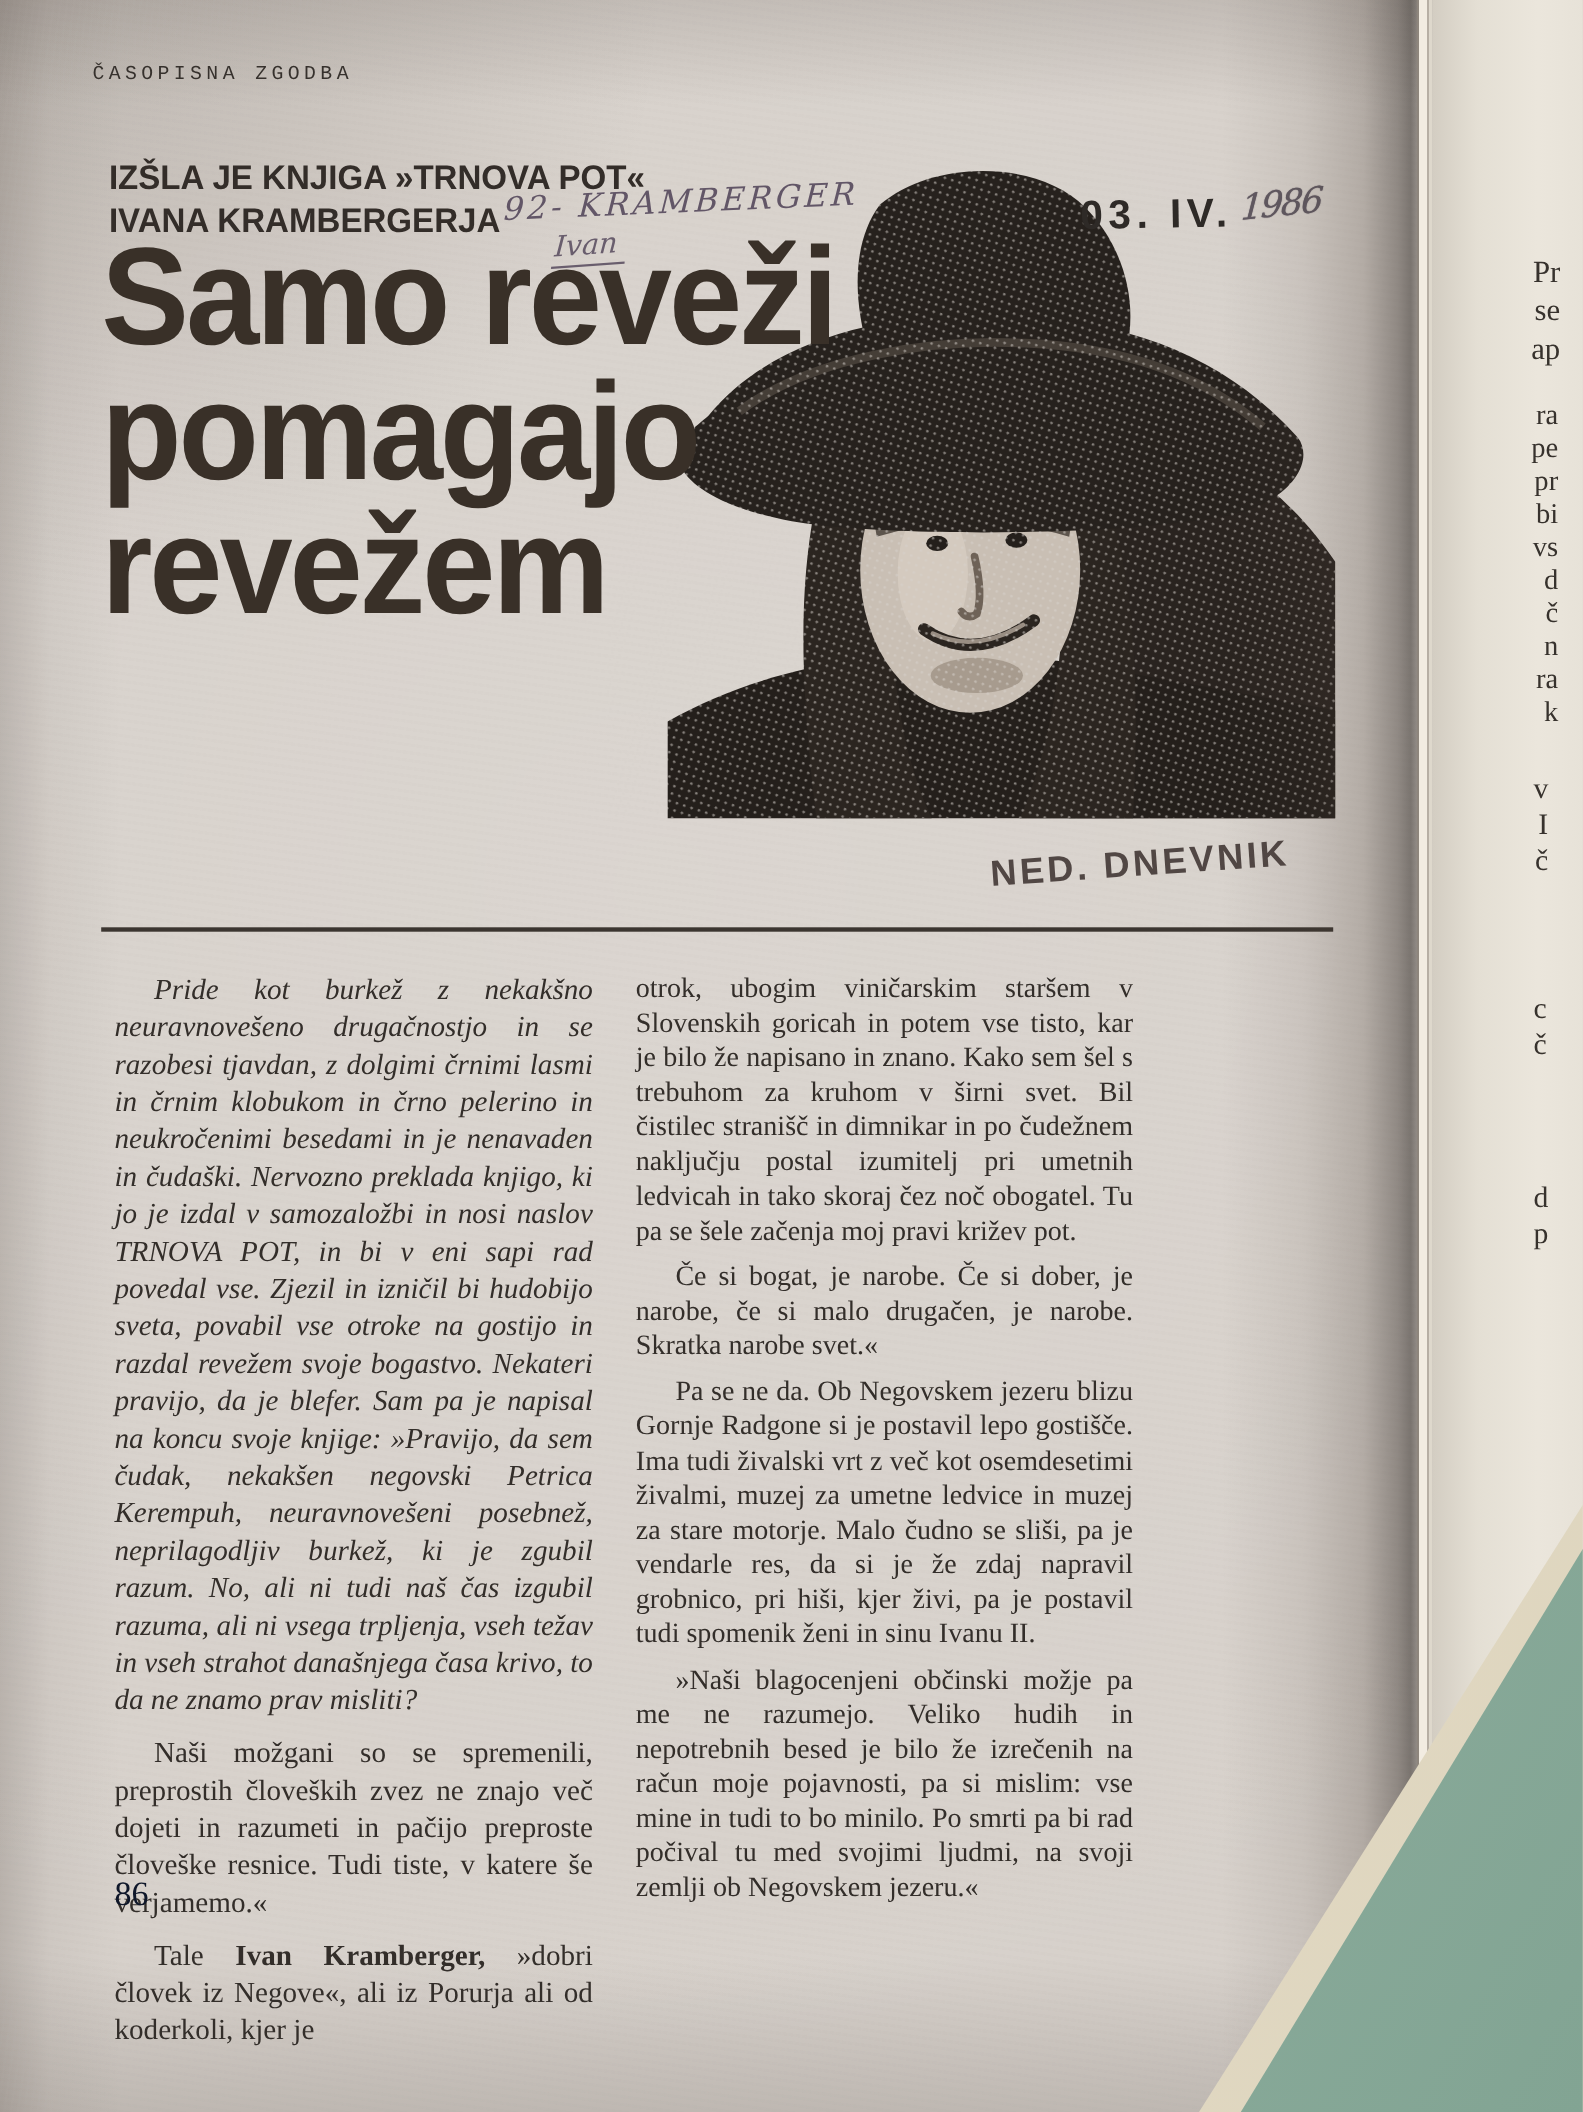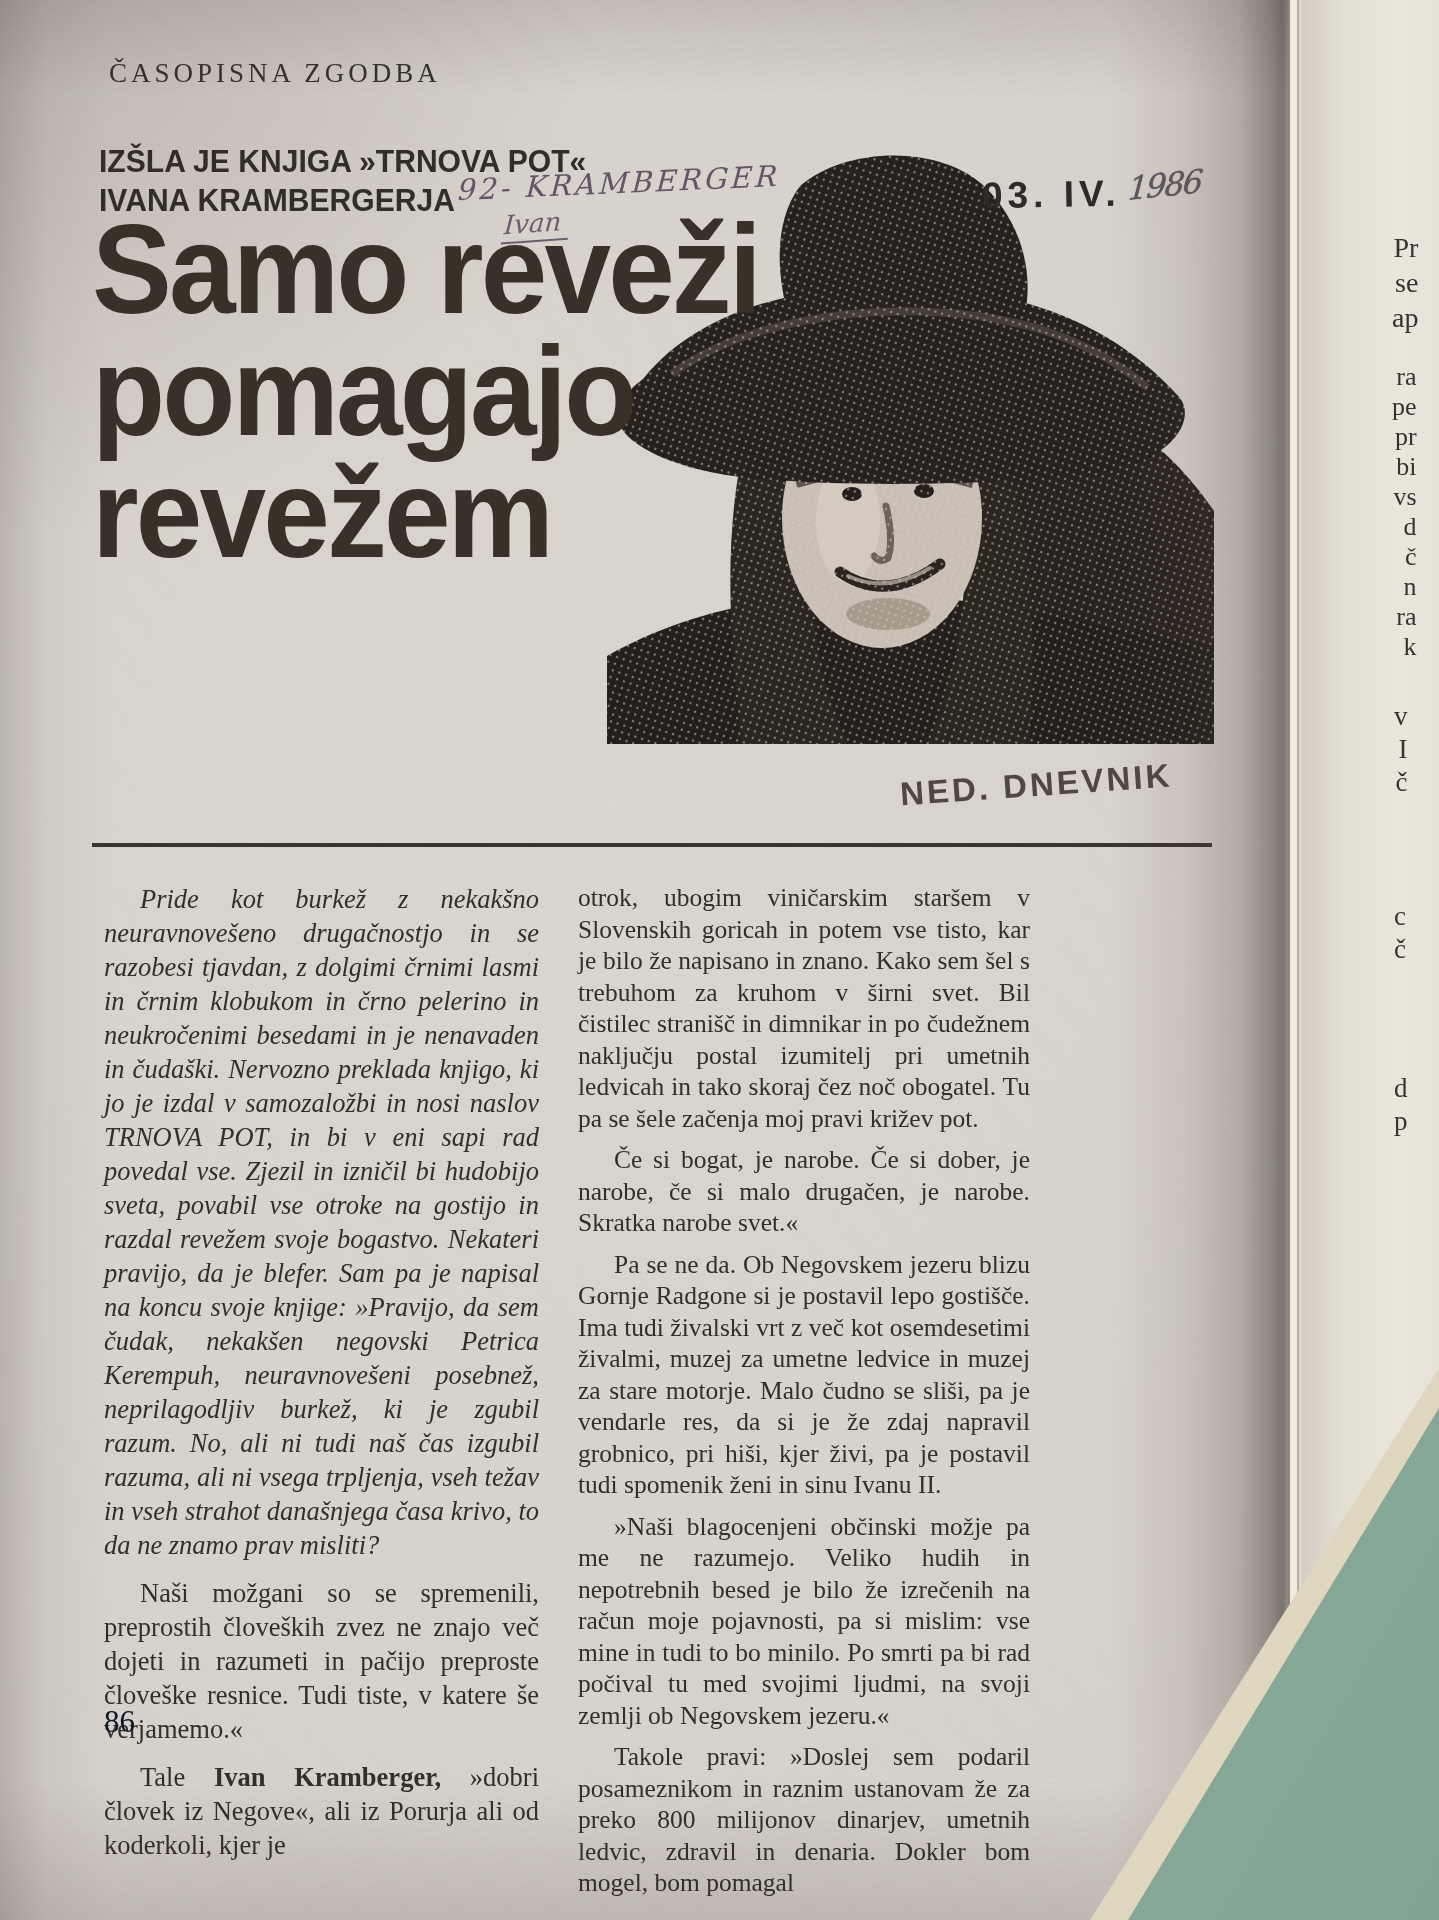--- a/index.html
+++ b/index.html
@@ -58,22 +58,22 @@
     clip-path:polygon(1090px 1920px, 1439px 1368px, 1439px 1920px);
     background:linear-gradient(115deg,#efe8d4,#ddd4bd);
   }
   .table-corner{
     position:absolute;inset:0;z-index:7;pointer-events:none;
     clip-path:polygon(1128px 1920px, 1439px 1408px, 1439px 1920px);
     background:linear-gradient(120deg,#a6c1b2 0%, #93b4a5 45%, #82a493 100%);
   }
   
   .section-header{
-    position:absolute;left:109px;top:58px;z-index:3;
-    font-size:27px;letter-spacing:4px;color:#36312d;
+    position:absolute;left:84px;top:58px;z-index:3;
+    font-size:18px;letter-spacing:4px;color:#36312d;font-family:Liberation Mono, monospace;
   }
   .kicker{
     position:absolute;left:99px;top:142px;z-index:3;
     font-family:"Liberation Sans",sans-serif;font-weight:700;
     font-size:31px;line-height:39px;letter-spacing:0px;color:#332d29;
     transform:scaleX(0.97);transform-origin:left top;
   }
   .headline{
     position:absolute;left:92px;z-index:2;white-space:nowrap;
     font-family:"Liberation Sans",sans-serif;font-weight:700;
@@ -207,21 +207,20 @@
   <div class="col col-left">
       <p class="italic">Pride kot burkež z nekakšno neuravnovešeno drugačnostjo in se razobesi tjavdan, z dolgimi črnimi lasmi in črnim klobukom in črno pelerino in neukročenimi besedami in je nenavaden in čudaški. Nervozno preklada knjigo, ki jo je izdal v samozaložbi in nosi naslov TRNOVA POT, in bi v eni sapi rad povedal vse. Zjezil in izničil bi hudobijo sveta, povabil vse otroke na gostijo in razdal revežem svoje bogastvo. Nekateri pravijo, da je blefer. Sam pa je napisal na koncu svoje knjige: »Pravijo, da sem čudak, nekakšen negovski Petrica Kerempuh, neuravnovešeni posebnež, neprilagodljiv burkež, ki je zgubil razum. No, ali ni tudi naš čas izgubil razuma, ali ni vsega trpljenja, vseh težav in vseh strahot današnjega časa krivo, to da ne znamo prav misliti?</p>
       <p>Naši možgani so se spremenili, preprostih človeških zvez ne znajo več dojeti in razumeti in pačijo preproste človeške resnice. Tudi tiste, v katere še verjamemo.«</p>
       <p><span>Tale </span><b>Ivan Kramberger,</b><span> »dobri človek iz Negove«, ali iz Porurja ali od koderkoli, kjer je</span></p>
     </div>
   <div class="col col-right">
       <p class="no-indent">otrok, ubogim viničarskim staršem v Slovenskih goricah in potem vse tisto, kar je bilo že napisano in znano. Kako sem šel s trebuhom za kruhom v širni svet. Bil čistilec stranišč in dimnikar in po čudežnem naključju postal izumitelj pri umetnih ledvicah in tako skoraj čez noč obogatel. Tu pa se šele začenja moj pravi križev pot.</p>
       <p>Če si bogat, je narobe. Če si dober, je narobe, če si malo drugačen, je narobe. Skratka narobe svet.«</p>
       <p>Pa se ne da. Ob Negovskem jezeru blizu Gornje Radgone si je postavil lepo gostišče. Ima tudi živalski vrt z več kot osemdesetimi živalmi, muzej za umetne ledvice in muzej za stare motorje. Malo čudno se sliši, pa je vendarle res, da si je že zdaj napravil grobnico, pri hiši, kjer živi, pa je postavil tudi spomenik ženi in sinu Ivanu II.</p>
       <p>»Naši blagocenjeni občinski možje pa me ne razumejo. Veliko hudih in nepotrebnih besed je bilo že izrečenih na račun moje pojavnosti, pa si mislim: vse mine in tudi to bo minilo. Po smrti pa bi rad počival tu med svojimi ljudmi, na svoji zemlji ob Negovskem jezeru.«</p>
-      <p>Takole pravi: »Doslej sem podaril posameznikom in raznim ustanovam že za preko 800 milijonov dinarjev, umetnih ledvic, zdravil in denaria. Dokler bom mogel, bom pomagal</p>
     </div>
 
   <div class="page-number">86</div>
 
   <div class="gutter-shadow"></div>
   <div class="page-edge-line"></div>
   <div class="right-page">
     <div class="next-frag frag-g1">
         <div>Pr</div>
         <div>se</div>

